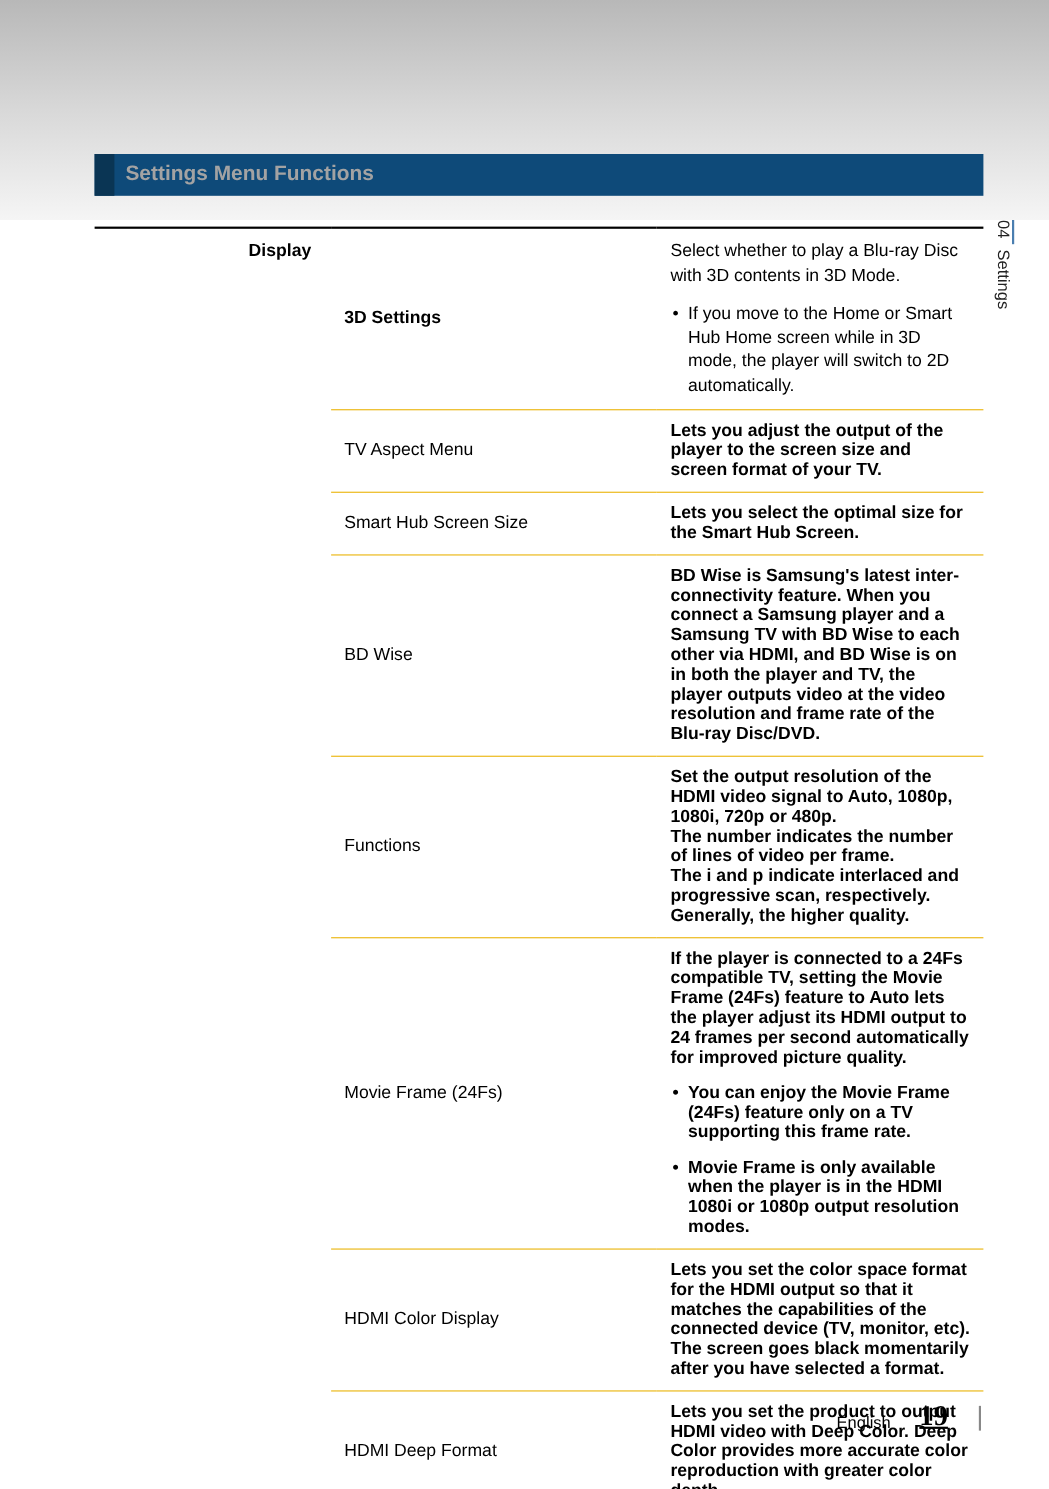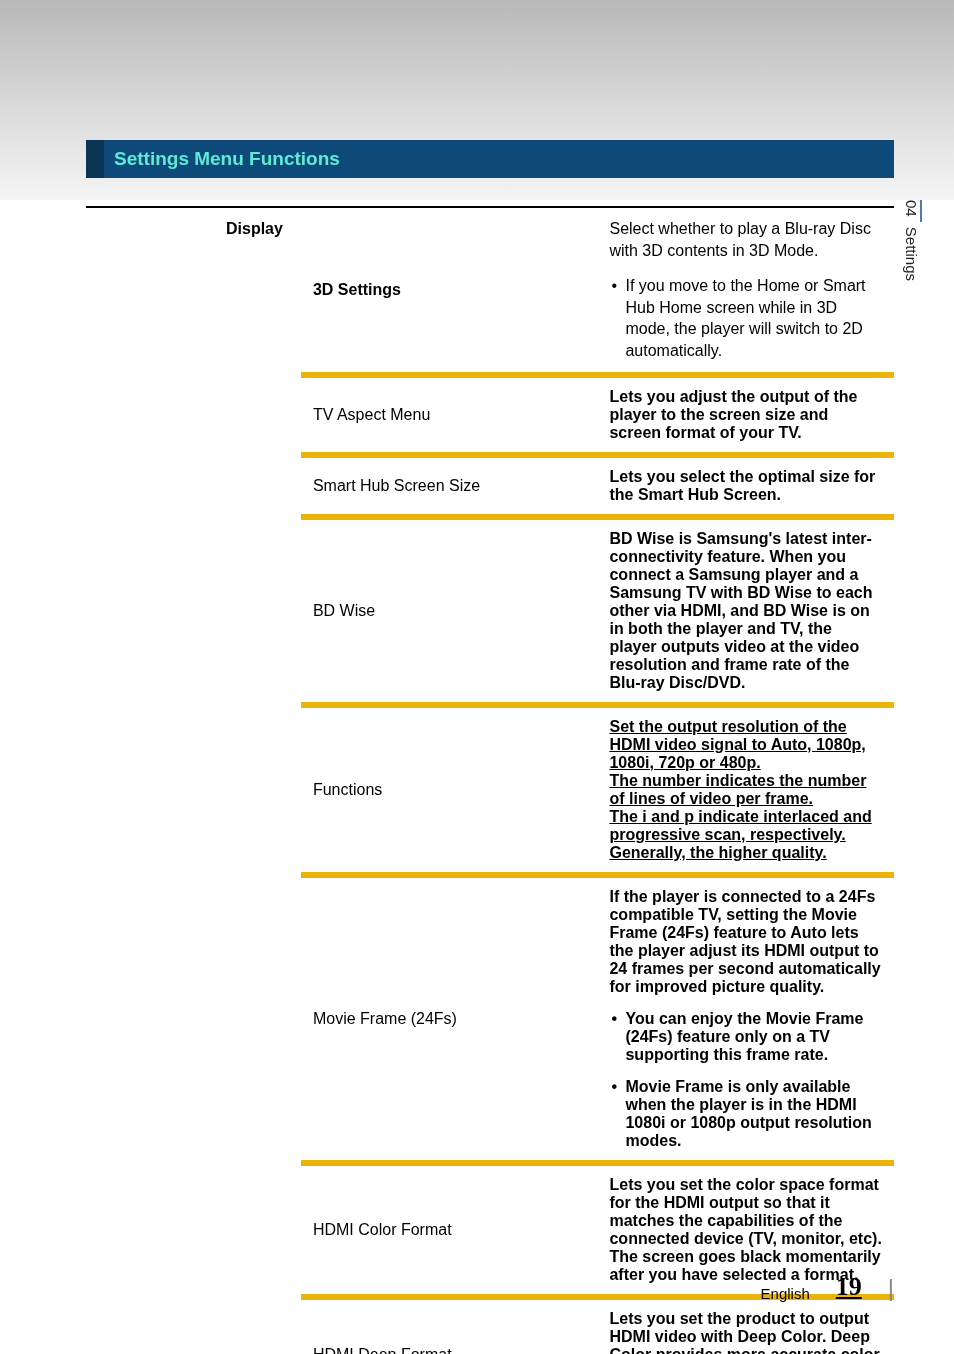--- a/index.html
+++ b/index.html
@@ -24,42 +24,42 @@
       background: linear-gradient(to bottom, #b8b8b8 0%, #d8d8d8 50%, #f5f5f5 100%);
     }
     .page-content {
       position: relative;
       padding-top: 140px;
     }
     .section-header {
       margin-left: 86px;
       margin-right: 60px;
       background: #0e4a79;
-      color: #5eead4;
+      color: #a3a3a3;
       height: 38px;
       display: flex;
       align-items: center;
       border-left: 18px solid #0a3554;
     }
     .section-header span {
       font-size: 19px;
       font-weight: bold;
       padding-left: 10px;
     }
     .settings-table {
       margin-left: 86px;
       margin-right: 60px;
       margin-top: 28px;
       border-collapse: collapse;
       width: calc(100% - 146px);
       border-top: 2px solid #000;
       border-bottom: 2px solid #000;
     }
     .settings-table td {
-      border-bottom: 6px solid #eab308;
+      border-bottom: 1px solid #eab308;
       padding: 10px 12px;
       vertical-align: middle;
       font-size: 16px;
       color: #000;
     }
     .settings-table td:first-child {
       width: 158px;
     }
     .settings-table td:nth-child(2) {
       width: 218px;
@@ -173,36 +173,36 @@
     <tr>
       <td>Smart Hub Screen Size</td>
       <td>Lets you select the optimal size for the Smart Hub Screen.</td>
     </tr>
     <tr>
       <td>BD Wise</td>
       <td>BD Wise is Samsung's latest inter-connectivity feature. When you connect a Samsung player and a Samsung TV with BD Wise to each other via HDMI, and BD Wise is on in both the player and TV, the player outputs video at the video resolution and frame rate of the Blu-ray Disc/DVD.</td>
     </tr>
     <tr>
       <td>Functions</td>
-      <td style="white-space: pre-line; text-decoration: underline;">Set the output resolution of the HDMI video signal to Auto, 1080p, 1080i, 720p or 480p.
+      <td style="white-space: pre-line;">Set the output resolution of the HDMI video signal to Auto, 1080p, 1080i, 720p or 480p.
 The number indicates the number of lines of video per frame.
 The i and p indicate interlaced and progressive scan, respectively. Generally, the higher quality.</td>
     </tr>
     <tr>
       <td>Movie Frame (24Fs)</td>
       <td>
         <div>If the player is connected to a 24Fs compatible TV, setting the Movie Frame (24Fs) feature to Auto lets the player adjust its HDMI output to 24 frames per second automatically for improved picture quality.</div>
         <ul class="bullet-list">
           <li>You can enjoy the Movie Frame (24Fs) feature only on a TV supporting this frame rate.</li>
           <li>Movie Frame is only available when the player is in the HDMI 1080i or 1080p output resolution modes.</li>
         </ul>
       </td>
     </tr>
     <tr>
-      <td>HDMI Color Format</td>
+      <td>HDMI Color Display</td>
       <td>Lets you set the color space format for the HDMI output so that it matches the capabilities of the connected device (TV, monitor, etc). The screen goes black momentarily after you have selected a format.</td>
     </tr>
     <tr>
       <td>HDMI Deep Format</td>
       <td>Lets you set the product to output HDMI video with Deep Color. Deep Color provides more accurate color reproduction with greater color depth.</td>
     </tr>
     <tr>
       <td>Progressive Mode</td>
       <td>Lets you improve picture quality when viewing DVDs.</td>
     </tr>

